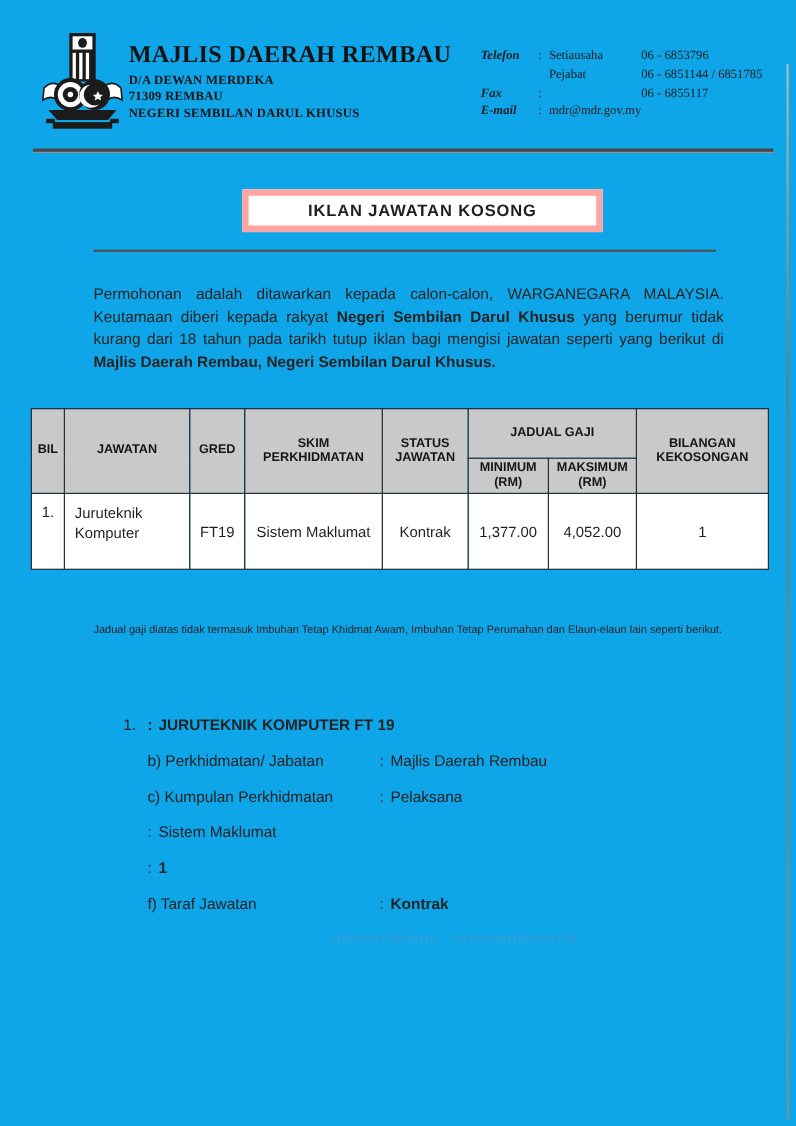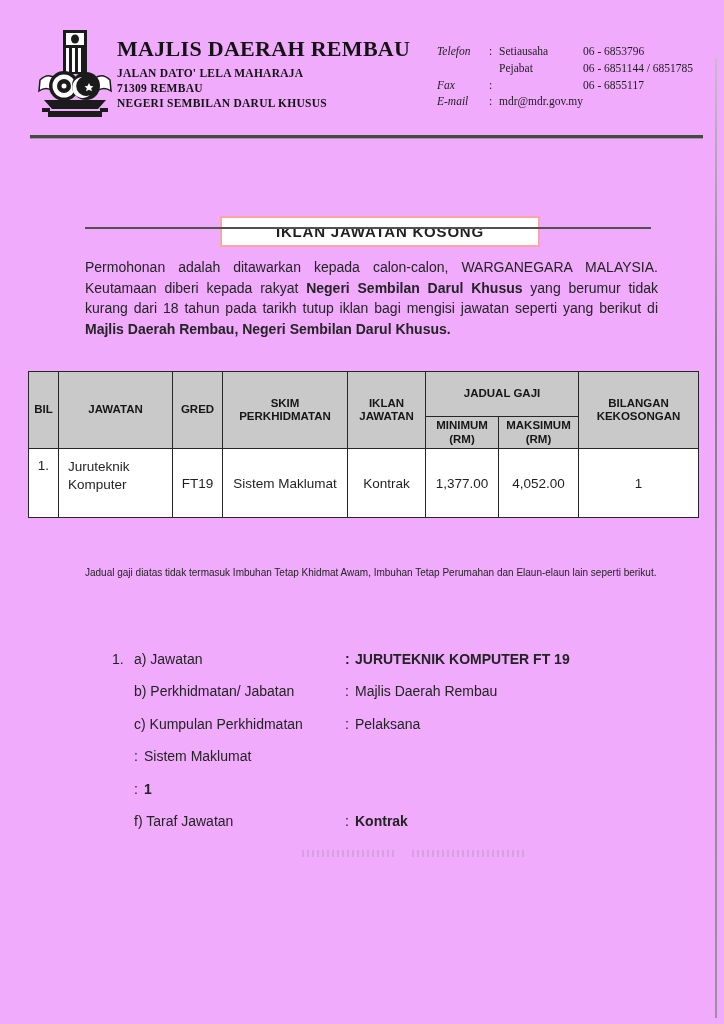--- a/index.html
+++ b/index.html
@@ -1,38 +1,38 @@
 <!DOCTYPE html>
 <html><head>
 <meta charset="utf-8">
 <style>
   html,body { margin:0; padding:0; background:#e8e8e8; }
   .page {
     position:relative; width:724px; height:1024px; margin:0 auto;
-    background:#f0abfc; overflow:hidden;
+    background:#0ea5e9; overflow:hidden;
     font-family:"Liberation Sans", sans-serif; color:#232323;
   }
   
   .logo { position:absolute; left:36px; top:28px; width:78px; height:94px; }
   .org-block { position:absolute; left:117px; top:36px; font-family:"Liberation Serif", serif; color:#131313; }
   .org-name { font-size:22px; font-weight:bold; letter-spacing:.3px; margin-bottom:4px; white-space:nowrap; }
   .address-line { font-size:11.5px; font-weight:bold; line-height:14.8px; letter-spacing:.25px; white-space:nowrap; }
   .contact-block { position:absolute; left:437px; top:43px; width:275px;
     font-family:"Liberation Serif", serif; font-size:11.5px; color:#1d1d1d; }
   .contact-row { display:flex; line-height:16.8px; }
-  .c-label { width:52px; font-style:italic; font-weight:normal; }
+  .c-label { width:52px; font-style:italic; font-weight:bold; }
   .c-colon { width:10px; }
   .c-sub   { width:84px; }
   .c-value { flex:1; white-space:nowrap; }
   .rule-top { position:absolute; left:30px; top:135px; width:673px; height:3px;
     background:#474747; border-bottom:1px solid #9a9a9a; }
   
   .title-box { position:absolute; left:220px; top:172px; width:316px; height:27px;
-    border:2px solid #fca5a5; display:flex; align-items:center; justify-content:center;
-    font-size:15px; font-weight:bold; letter-spacing:.8px; color:#1f1f1f; background:#fff;margin-top:44px; }
+    border:6px solid #fca5a5; display:flex; align-items:center; justify-content:center;
+    font-size:15px; font-weight:bold; letter-spacing:.8px; color:#1f1f1f; background:#fff; }
   .rule-mid { position:absolute; left:85px; top:227px; width:566px; height:2px; background:#515151; }
   
   .intro { position:absolute; left:85px; top:243px; width:573px;
     font-size:14px; line-height:20.6px; text-align:justify; color:#242424; }
   .b { font-weight:bold; }
   .section-heading { position:absolute; left:85px; top:341px; font-size:14.5px; font-weight:bold; color:#1c1c1c;margin-top:35px; }
   
   .vtable { position:absolute; left:28px; top:371px; width:670px;
     border-collapse:collapse; table-layout:fixed; }
   .vtable th, .vtable td { border:1.6px solid #262626; overflow:hidden; }
@@ -84,21 +84,21 @@
     <path d="M46,49 a10.5,10.5 0 1,0 8,18 a8,8 0 1,1 -8,-18 Z" fill="#fdfdfd"></path>
     <path d="M53,55 l1.5,3 3,.3 -2.3,2 .7,3 -2.9,-1.6 -2.9,1.6 .7,-3 -2.3,-2 3,-.3 Z" fill="#fdfdfd"></path>
     <path d="M8,72 L70,72 L62,81 L16,81 Z" fill="#1b1b1b"></path>
     <rect x="12" y="83" width="54" height="6" fill="#1b1b1b"></rect>
     <rect x="6" y="80" width="8" height="4" fill="#1b1b1b"></rect>
     <rect x="64" y="80" width="8" height="4" fill="#1b1b1b"></rect>
   </svg>
 
   <div class="org-block">
     <div class="org-name">MAJLIS DAERAH REMBAU</div>
-    <div class="address-line">JALAN DATO' LELA MAHARAJA</div>
+    <div class="address-line">D/A DEWAN MERDEKA</div>
     <div class="address-line">71309 REMBAU</div>
     <div class="address-line">NEGERI SEMBILAN DARUL KHUSUS</div>
   </div>
 
   <div class="contact-block">
     <div class="contact-row">
       <span class="c-label">Telefon</span>
       <span class="c-colon">:</span>
       <span class="c-sub">Setiausaha</span>
       <span class="c-value">06 - 6853796</span>
@@ -142,21 +142,21 @@
         <col style="width:73px">
         <col style="width:80px">
         <col style="width:120px">
     </colgroup>
     <tbody>
         <tr class="hrow1">
       <th rowspan="2">BIL</th>
       <th rowspan="2">JAWATAN</th>
       <th rowspan="2">GRED</th>
       <th rowspan="2">SKIM PERKHIDMATAN</th>
-      <th rowspan="2">IKLAN JAWATAN</th>
+      <th rowspan="2">STATUS JAWATAN</th>
       <th colspan="2">JADUAL GAJI</th>
       <th rowspan="2">BILANGAN KEKOSONGAN</th>
     </tr>
     <tr class="hrow2">
       <th>MINIMUM (RM)</th>
       <th>MAKSIMUM (RM)</th>
     </tr>
     <tr class="drow">
       <td class="cell-bil">1.</td>
       <td class="cell-jawatan">Juruteknik Komputer</td>
@@ -168,21 +168,20 @@
       <td>1</td>
     </tr>
   </tbody>
     </table>
 
   <p class="note">Jadual gaji diatas tidak termasuk Imbuhan Tetap Khidmat Awam, Imbuhan Tetap Perumahan dan Elaun-elaun lain seperti berikut.</p>
 
   <div class="details">
     <div class="detail-row">
       <span class="d-num">1.</span>
-      <span class="d-label">a) Jawatan</span>
       <span class="d-colon bold">:</span>
       <span class="d-value bold">JURUTEKNIK KOMPUTER FT 19</span>
     </div>
     <div class="detail-row">
       <span class="d-num"></span>
       <span class="d-label">b) Perkhidmatan/ Jabatan</span>
       <span class="d-colon">:</span>
       <span class="d-value">Majlis Daerah Rembau</span>
     </div>
     <div class="detail-row">

